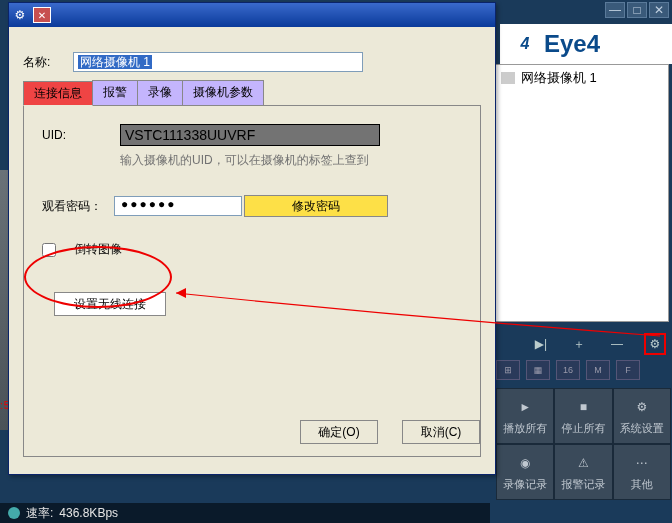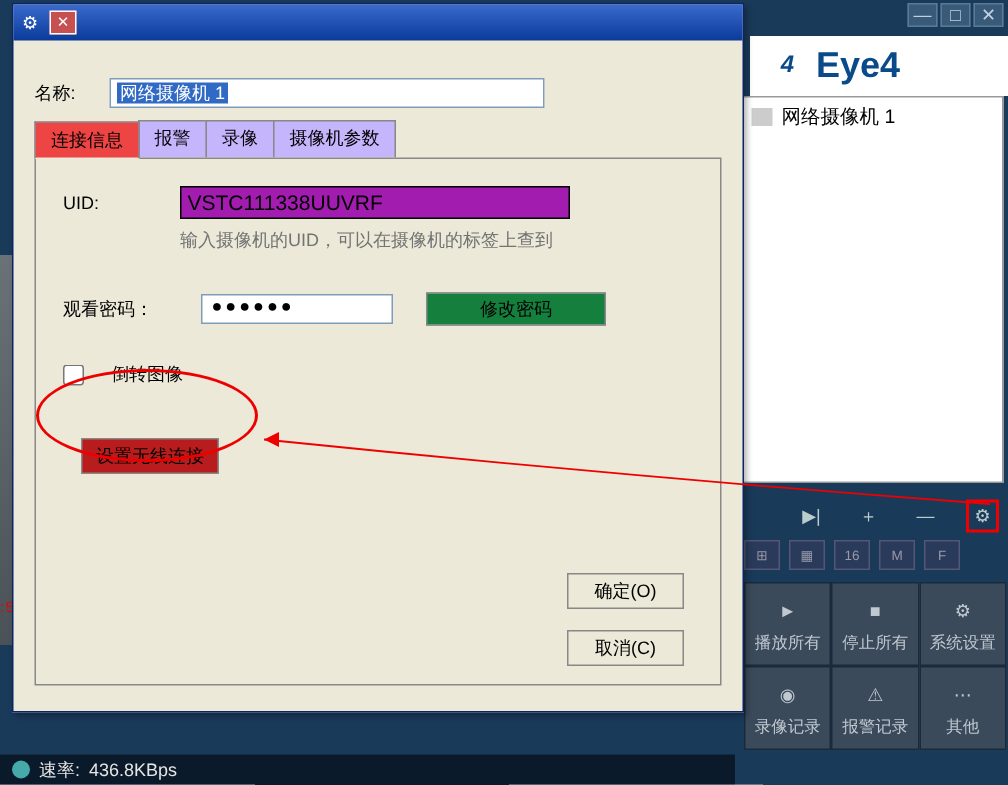--- a/index.html
+++ b/index.html
@@ -50,39 +50,39 @@
 .form-row .name-input .sel { background: #316ac5; color: #fff; padding: 0 2px; }
 
 
 .tabs { display: flex; margin-top: 4px; }
 .tabs .tab { padding: 3px 10px; border: 1px solid #888; border-bottom: none; background: #c4b5fd; cursor: pointer; margin-right: -1px; position: relative; }
 .tabs .tab.active { background: #ef4444; border-bottom: 1px solid #ece9d8; z-index: 2; top: 1px; }
 .tab-panel { border: 1px solid #888; padding: 18px 18px 14px 18px; height: 352px; background: #ece9d8; position: relative; }
 
 .uid-row { display: flex; align-items: center; gap: 18px; }
 .uid-row .label { width: 60px; }
-.uid-input { flex: 0 0 260px; height: 22px; border: 1px solid #000; padding: 0 4px; font-size: 14px; font-family: Arial; background: #a21caf; }
+.uid-input { flex: 0 0 260px; height: 22px; border: 1px solid #000; padding: 0 4px; font-size: 14px; font-family: Arial; background: #737373; }
 .hint { margin: 6px 0 0 78px; color: #737373; }
 
-.pwd-row { display: flex; align-items: center; gap: 22px; margin-top: 26px; }
+.pwd-row { display: flex; align-items: center; gap: 2px; margin-top: 26px; }
 .pwd-row .label { width: 70px; }
 .pwd-input { width: 128px; height: 20px; border: 1px solid #7f9db9; padding: 0 6px; letter-spacing: 2px; font-size: 12px; background: #fff; }
-.pwd-btn { width: 120px; height: 22px; background: #15803d; border: 1px solid #888; cursor: pointer; }
+.pwd-btn { width: 144px; height: 22px; background: #fde047; border: 1px solid #888; cursor: pointer; }
 
 .flip-row { display: flex; align-items: center; gap: 18px; margin-top: 24px; }
 .flip-row input { width: 14px; height: 14px; }
 
-.wireless-btn { position: absolute; top: 186px; left: 30px; width: 92px; height: 24px; background: #b91c1c; border: 1px solid #888; cursor: pointer; }
+.wireless-btn { position: absolute; top: 186px; left: 30px; width: 112px; height: 24px; background: #ffffff; border: 1px solid #888; cursor: pointer; }
 
 
 .anno-ellipse { position: absolute; top: 246px; left: 24px; width: 148px; height: 62px; border: 2px solid #e00; border-radius: 50%; pointer-events: none; }
 .anno-arrow { position: absolute; top: 280px; left: 170px; width: 500px; height: 80px; pointer-events: none; }
 
 
-.dlg-buttons { position: absolute; bottom: 12px; right: 24px; display: flex; gap: 14px; flex-direction: column; }
+.dlg-buttons { position: absolute; bottom: 12px; right: 0; display: flex; gap: 24px; }
 .dlg-buttons button { width: 78px; height: 24px; background: #ece9d8; border: 1px solid #888; cursor: pointer; }
 
 
 .top-strip { position: absolute; top: 24px; left: 500px; width: 172px; height: 40px; background: #fff; display:flex; align-items:center; }
 
 </style>
 </head>
 <body>
 
 <div class="main-window">

